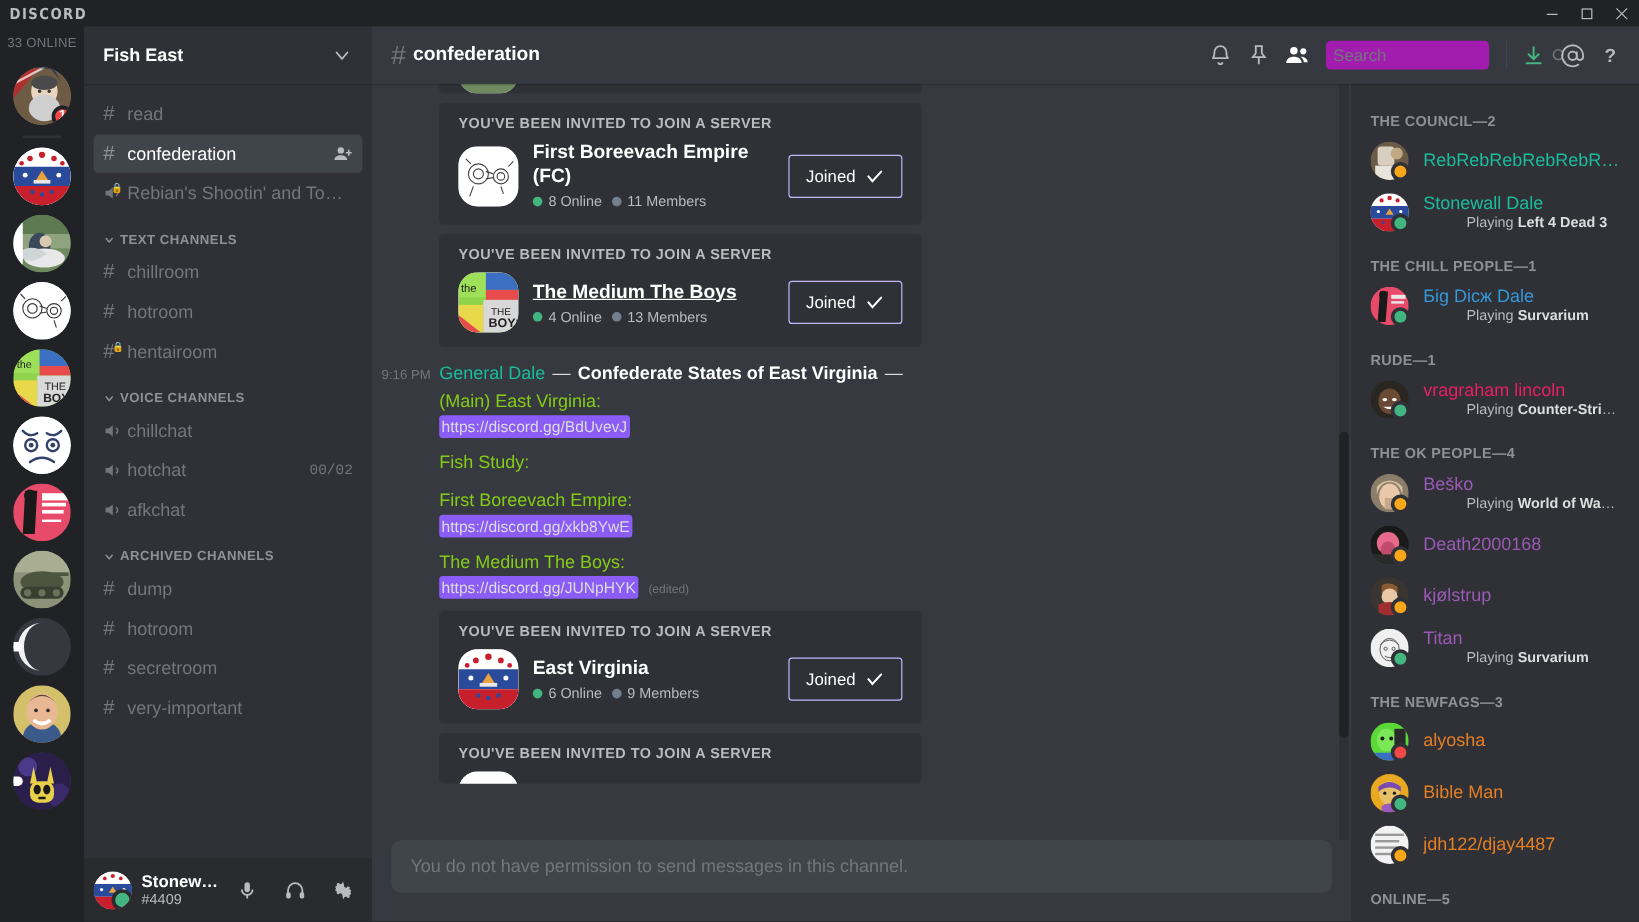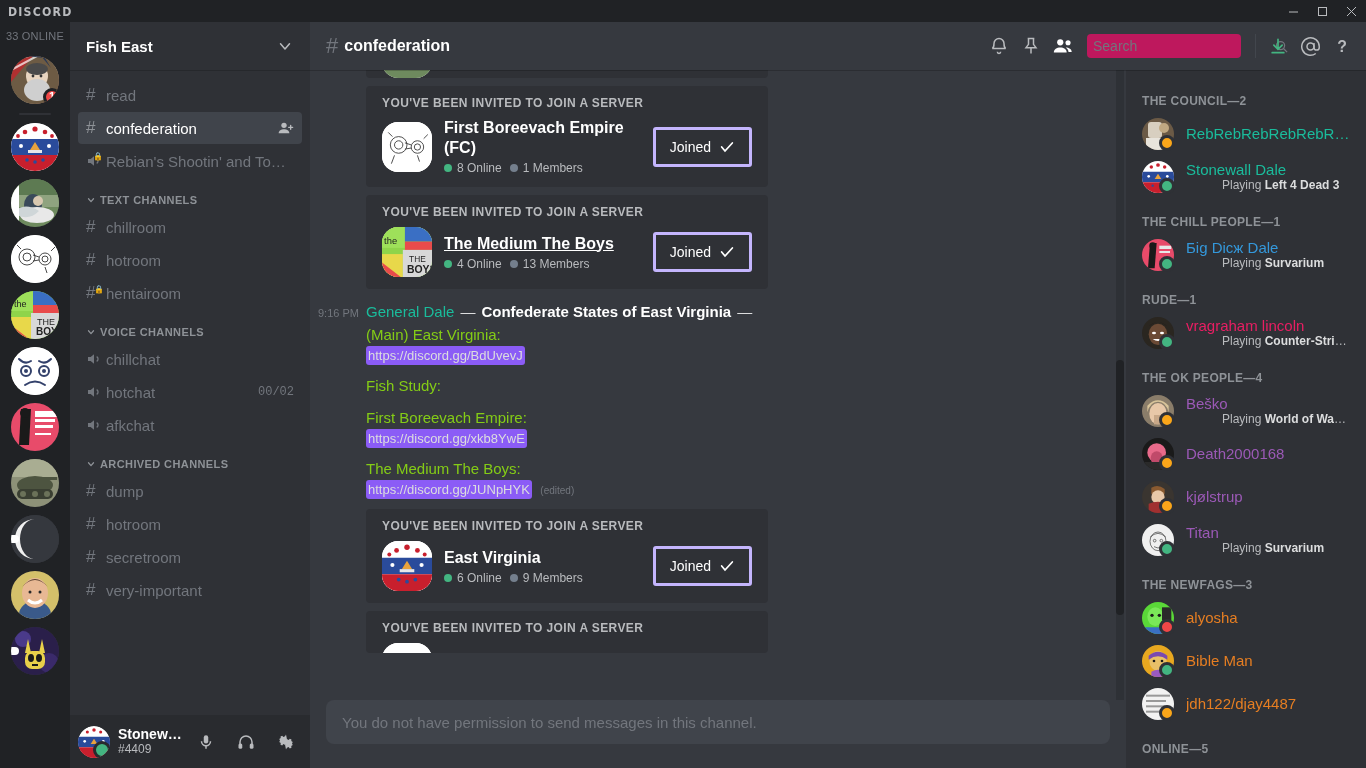--- a/index.html
+++ b/index.html
@@ -111,21 +111,21 @@
   .main { flex: 1; display: flex; flex-direction: column; background: #36393f; min-width: 0; }
   .chan-header {
     height: 48px; flex: 0 0 48px; display: flex; align-items: center;
     padding: 0 8px 0 16px; box-shadow: 0 1px 0 rgba(0,0,0,.2); z-index: 3;
   }
   .ch-hash { color: #72767d; font-size: 22px; margin-right: 6px; font-weight: 500; }
   .ch-title { color: #fff; font-size: 16px; font-weight: bold; flex: 1; }
   .hdr-icons { display: flex; align-items: center; gap: 0; }
   .hdr-ico { width: 32px; height: 32px; display: flex; align-items: center; justify-content: center; color: #b9bbbe; }
   .searchbox {
-    width: 154px; height: 24px; background: #be185d; border-radius: 4px;
+    width: 136px; height: 24px; background: #a21caf; border-radius: 4px;
     display: flex; align-items: center; padding: 0 6px; margin: 0 8px;
   }
   .searchbox input {
     flex: 1; background: transparent; border: 0; outline: 0;
     color: #dcddde; font-size: 14px; font-family: "Liberation Sans", sans-serif;
   }
   .searchbox input::placeholder { color: #72767d; }
   .hdr-div { width: 1px; height: 24px; background: #42464d; margin: 0 6px; }
 
   .content { flex: 1; display: flex; min-height: 0; }
@@ -148,21 +148,21 @@
     width: 50px; height: 50px; border-radius: 16px; flex: 0 0 50px;
     overflow: hidden; position: relative; background: #fff;
   }
   .inv-mid { flex: 1; min-width: 0; }
   .inv-name { color: #fff; font-size: 16px; font-weight: bold; line-height: 20px; }
   .inv-name.link { text-decoration: underline; }
   .inv-stats { display: flex; align-items: center; gap: 8px; margin-top: 3px; }
   .inv-stat { color: #b9bbbe; font-size: 12px; display: flex; align-items: center; gap: 5px; }
   .dot { width: 8px; height: 8px; border-radius: 50%; display: inline-block; }
   .inv-btn {
-    border: 3px solid #c4b5fd; border-radius: 3px; color: #fff;
+    border: 1px solid #c4b5fd; border-radius: 3px; color: #fff;
     font-size: 14px; padding: 9px 14px; display: flex; align-items: center; gap: 8px;
     background: transparent; font-family: "Liberation Sans", sans-serif; white-space: nowrap;
   }
 
   .message { padding: 14px 0 0 56px; position: relative; }
   .msg-head { display: flex; align-items: baseline; gap: 6px; margin-bottom: 4px; }
   .msg-time {
     position: absolute; left: 0; width: 56px; text-align: left; padding-left: 8px;
     color: #72767d; font-size: 11px; line-height: 20px; top: 14px;
   }
@@ -659,21 +659,21 @@
                   </div>
                   <div class="inv-mid">
                     <div class="inv-name">First Boreevach Empire (FC)</div>
                     <div class="inv-stats">
                       <span class="inv-stat">
                           <i class="dot" style="background:#43b581"></i>
                           <span>8 Online</span>
                         </span>
                       <span class="inv-stat">
                           <i class="dot" style="background:#747f8d"></i>
-                          <span>1 Members</span>
+                          <span>11 Members</span>
                         </span>
                     </div>
                   </div>
                   <button class="inv-btn">
                     <span>Joined</span>
                     <svg width="16" height="16" viewBox="0 0 24 24" fill="none" stroke="#fff" stroke-width="2.6" stroke-linecap="round">
                         <path d="M4 12l5 6L20 6"></path>
                       </svg>
                   </button>
                 </div>

